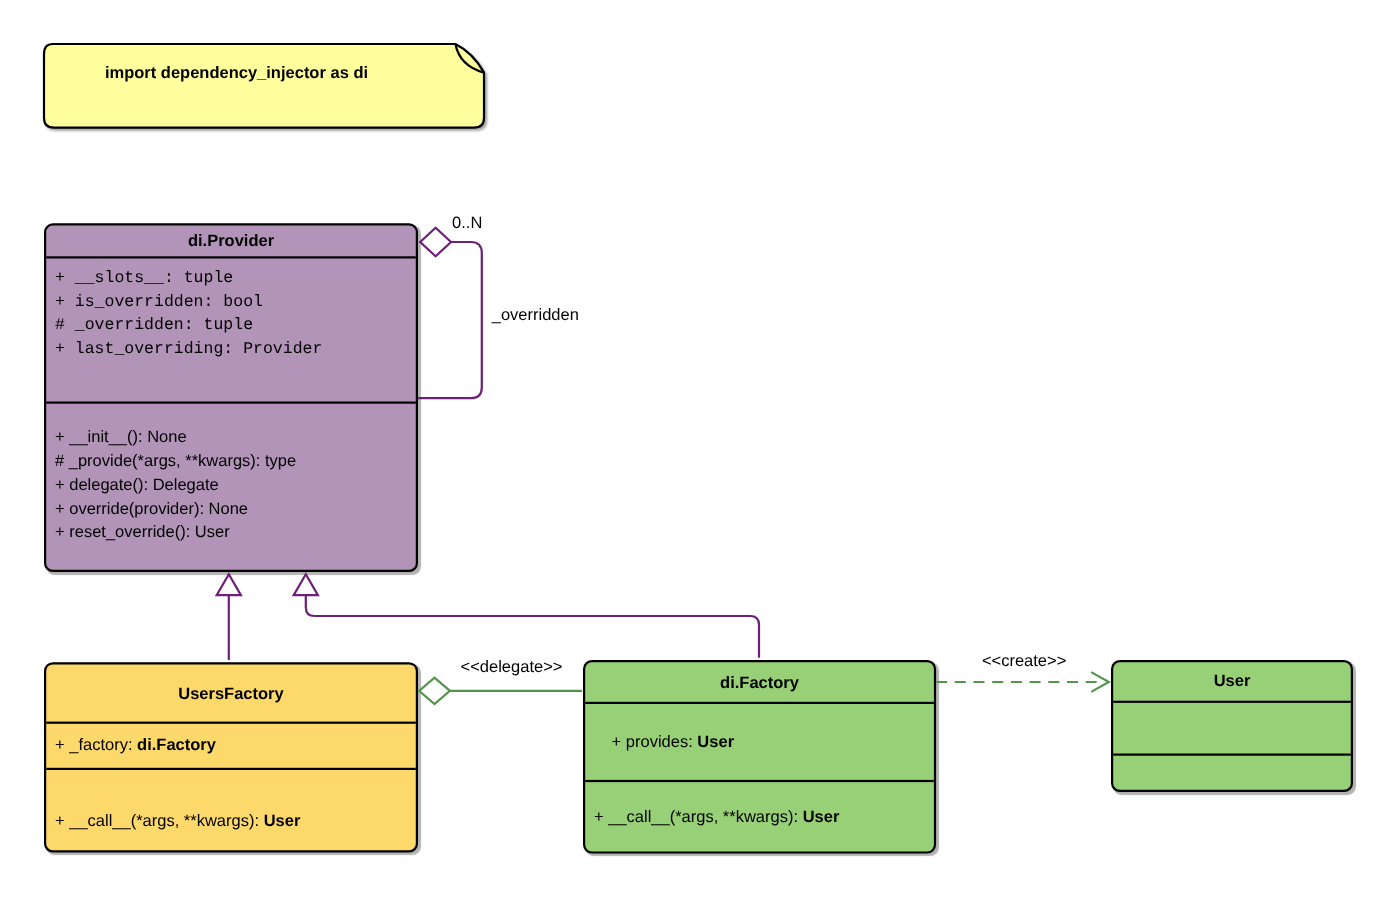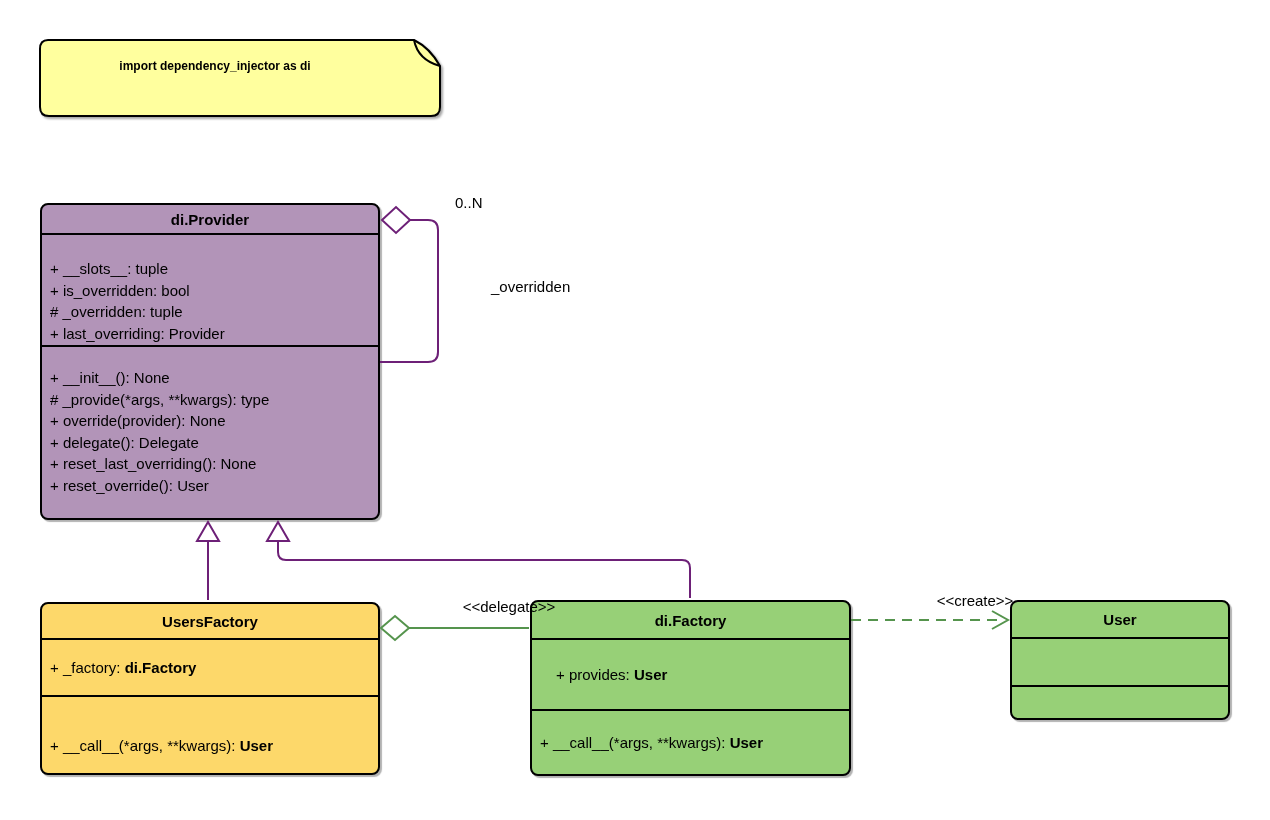--- a/index.html
+++ b/index.html
@@ -60,63 +60,61 @@
 
   .fill-purple { background: var(--purple_fill); }
   .fill-yellow { background: var(--yellow_fill); }
   .fill-green  { background: var(--green_fill); }
 
   .edge-label {
     position: absolute;
     font-size: 15px;
     white-space: pre;
     z-index: 6;
-    margin-left: 44px;
   }
   .edge-label.center { text-align: center; }
 
   .note-text {
     position: absolute;
     left: 40px; top: 40px;
     width: 400px; height: 52px;
     display: flex;
     align-items: center;
     justify-content: center;
     padding-right: 50px;
     font-weight: bold;
-    font-size: 12px;
+    font-size: 15px;
     z-index: 6;
   }
 </style>
 </head>
 <body>
 
 <div class="canvas">
 
   <div class="uml-class fill-purple" style="left:40px; top:203px; width:340px; height:317px;">
     <div class="uml-title" style="height:28px;">di.Provider</div>
-    <div class="uml-section list" style="height:112px; padding-top:23px;">
+    <div class="uml-section list" style="height:132px; padding-top:7px;font-family:Liberation Mono, monospace;">
         <div class="member"><span>+ __slots__: tuple</span></div>
         <div class="member"><span>+ is_overridden: bool</span></div>
         <div class="member"><span># _overridden: tuple</span></div>
         <div class="member"><span>+ last_overriding: Provider</span></div>
       </div>
     <div class="uml-section list grow" style="padding-top:20px;">
         <div class="member"><span>+ __init__(): None</span></div>
         <div class="member"><span># _provide(*args, **kwargs): type</span></div>
+        <div class="member"><span>+ delegate(): Delegate</span></div>
         <div class="member"><span>+ override(provider): None</span></div>
-        <div class="member"><span>+ delegate(): Delegate</span></div>
-        <div class="member"><span>+ reset_last_overriding(): None</span></div>
         <div class="member"><span>+ reset_override(): User</span></div>
       </div>
   </div>
 
   <div class="uml-class fill-yellow" style="left:40px; top:602px; width:340px; height:173px;">
-    <div class="uml-title" style="height:34px;">UsersFactory</div>
-    <div class="uml-section" style="height:57px;">
+    <div class="uml-title" style="height:52px;">UsersFactory</div>
+    <div class="uml-section" style="height:42px;">
         <div class="member"><span>+ _factory: </span><span class="b">di.Factory</span></div>
       </div>
     <div class="uml-section grow" style="padding-top:21px;">
         <div class="member"><span>+ __call__(*args, **kwargs): </span><span class="b">User</span></div>
       </div>
   </div>
 
   <div class="uml-class fill-green" style="left:530px; top:600px; width:321px; height:176px;">
     <div class="uml-title" style="height:36px;">di.Factory</div>
     <div class="uml-section" style="height:71px;padding-left:24px;">

